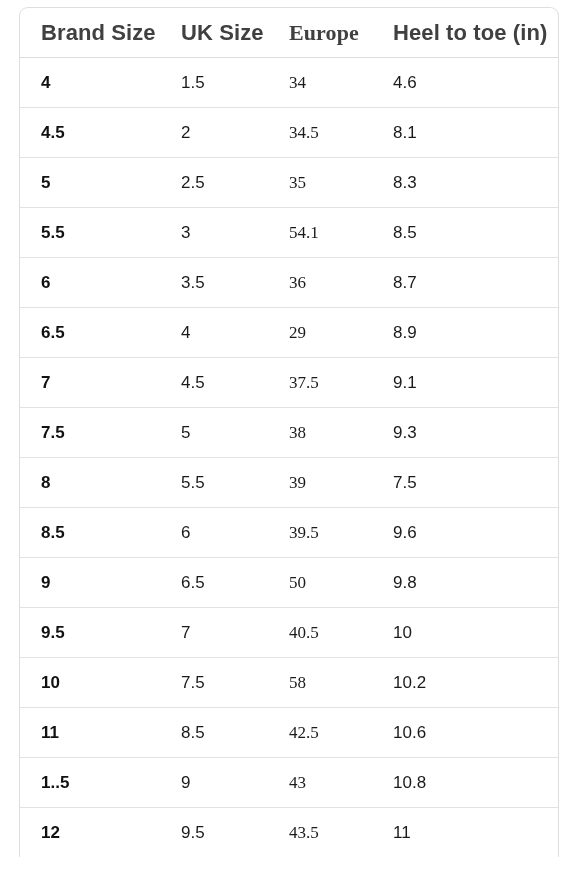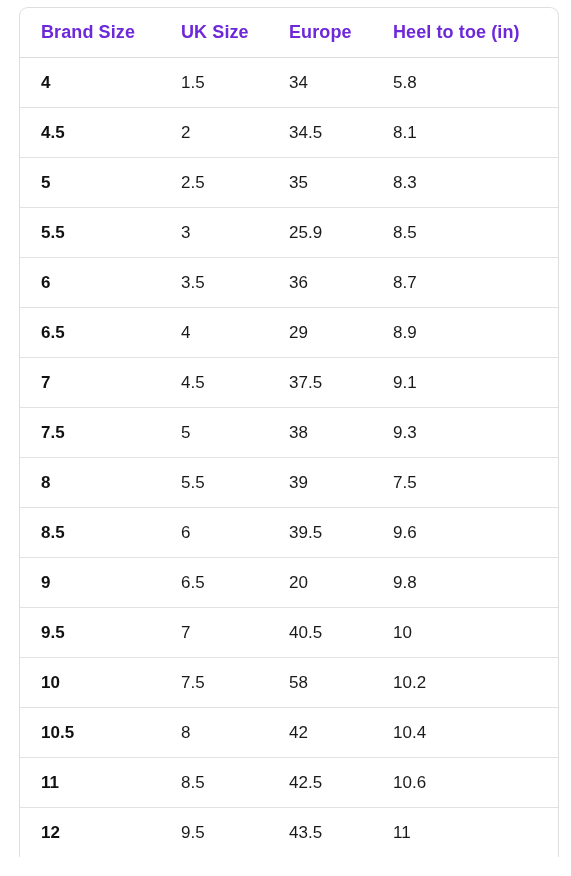--- a/index.html
+++ b/index.html
@@ -51,27 +51,27 @@
     padding: 0;
     height: 49px;
     line-height: 49px;
     white-space: nowrap;
     overflow: hidden;
   }
 
   
   .col-brand  { width: 140px; padding-left: 21px !important; }
   .col-uk     { width: 108px; margin-left: 32px; }
-  .col-eu     { width: 104px; }
+  .col-eu     { width: 104px; font-family: Liberation Serif, serif; }
   .col-heel   { width: auto; margin-left: 8px;  }
 
   thead th {
     font-weight: bold;
-    font-size: 18px;
-    color: #6d28d9;
+    font-size: 22px;
+    color: #404040;
     border-bottom: 1px solid #dcdcdc;
     letter-spacing: 0.1px;
   }
 
   tbody td {
     font-size: 17px;
     color: #1a1a1a;
     border-bottom: 1px solid #e2e2e2;
   }
 
@@ -96,38 +96,38 @@
           <th class="col-uk">UK Size</th>
           <th class="col-eu">Europe</th>
           <th class="col-heel">Heel to toe (in)</th>
         </tr>
       </thead>
       <tbody id="table-body">
           <tr>
             <td class="col-brand cell-brand">4</td>
             <td class="col-uk">1.5</td>
             <td class="col-eu">34</td>
-            <td class="col-heel">5.8</td>
+            <td class="col-heel">4.6</td>
           </tr>
           <tr>
             <td class="col-brand cell-brand">4.5</td>
             <td class="col-uk">2</td>
             <td class="col-eu">34.5</td>
             <td class="col-heel">8.1</td>
           </tr>
           <tr>
             <td class="col-brand cell-brand">5</td>
             <td class="col-uk">2.5</td>
             <td class="col-eu">35</td>
             <td class="col-heel">8.3</td>
           </tr>
           <tr>
             <td class="col-brand cell-brand">5.5</td>
             <td class="col-uk">3</td>
-            <td class="col-eu">25.9</td>
+            <td class="col-eu">54.1</td>
             <td class="col-heel">8.5</td>
           </tr>
           <tr>
             <td class="col-brand cell-brand">6</td>
             <td class="col-uk">3.5</td>
             <td class="col-eu">36</td>
             <td class="col-heel">8.7</td>
           </tr>
           <tr>
             <td class="col-brand cell-brand">6.5</td>
@@ -155,48 +155,48 @@
           </tr>
           <tr>
             <td class="col-brand cell-brand">8.5</td>
             <td class="col-uk">6</td>
             <td class="col-eu">39.5</td>
             <td class="col-heel">9.6</td>
           </tr>
           <tr>
             <td class="col-brand cell-brand">9</td>
             <td class="col-uk">6.5</td>
-            <td class="col-eu">20</td>
+            <td class="col-eu">50</td>
             <td class="col-heel">9.8</td>
           </tr>
           <tr>
             <td class="col-brand cell-brand">9.5</td>
             <td class="col-uk">7</td>
             <td class="col-eu">40.5</td>
             <td class="col-heel">10</td>
           </tr>
           <tr>
             <td class="col-brand cell-brand">10</td>
             <td class="col-uk">7.5</td>
             <td class="col-eu">58</td>
             <td class="col-heel">10.2</td>
           </tr>
           <tr>
-            <td class="col-brand cell-brand">10.5</td>
-            <td class="col-uk">8</td>
-            <td class="col-eu">42</td>
-            <td class="col-heel">10.4</td>
-          </tr>
-          <tr>
             <td class="col-brand cell-brand">11</td>
             <td class="col-uk">8.5</td>
             <td class="col-eu">42.5</td>
             <td class="col-heel">10.6</td>
           </tr>
           <tr>
+            <td class="col-brand cell-brand">1..5</td>
+            <td class="col-uk">9</td>
+            <td class="col-eu">43</td>
+            <td class="col-heel">10.8</td>
+          </tr>
+          <tr>
             <td class="col-brand cell-brand">12</td>
             <td class="col-uk">9.5</td>
             <td class="col-eu">43.5</td>
             <td class="col-heel">11</td>
           </tr>
         </tbody>
     </table>
   </div>
 </div>
 

